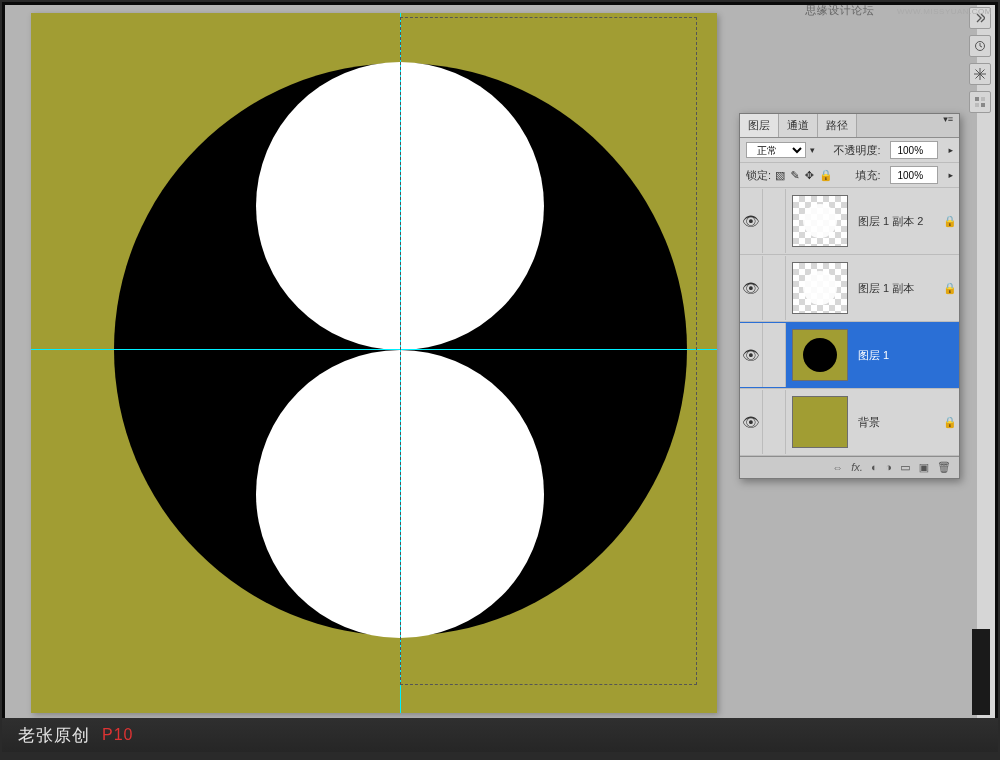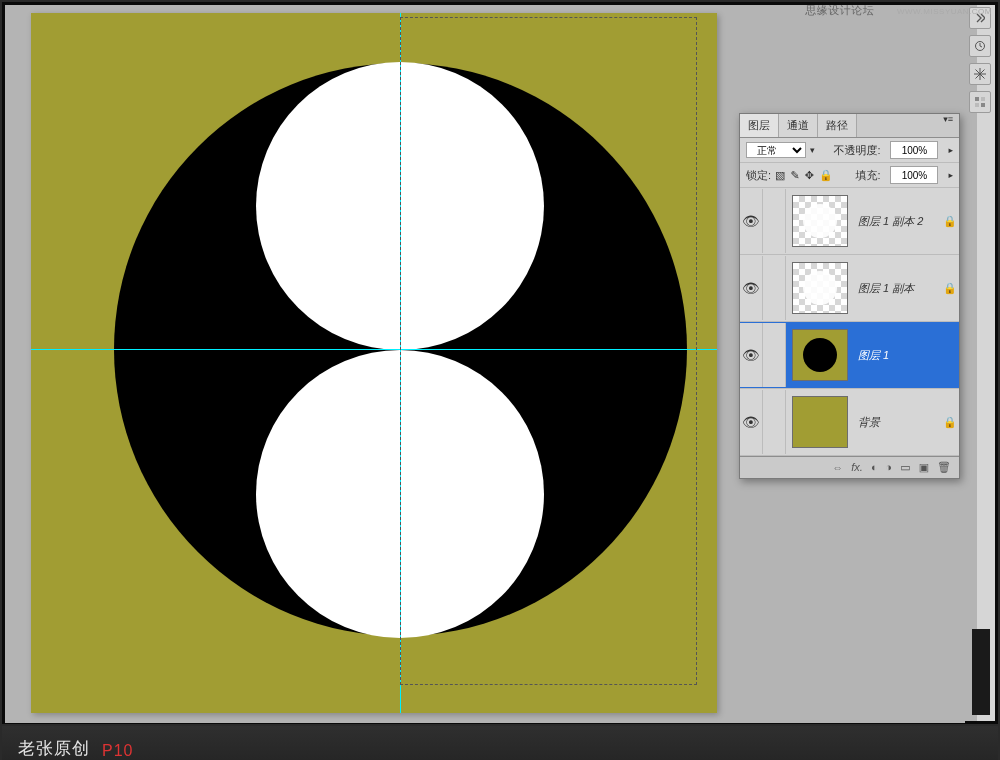--- a/index.html
+++ b/index.html
@@ -19,36 +19,36 @@
   .right-dock{position:absolute;right:4px;top:2px;width:22px}
   .dock-btn{width:20px;height:20px;margin-bottom:6px;background:#d6d6d6;border:1px solid #9b9b9b;border-radius:2px;display:flex;align-items:center;justify-content:center}
   .layers-panel{position:absolute;left:734px;top:108px;width:219px;background:#d6d6d6;border:1px solid #7a7a7a;box-shadow:2px 3px 8px rgba(0,0,0,.35);font-size:11px}
   .panel-tabs{display:flex;background:#cacaca;border-bottom:1px solid #8d8d8d;align-items:flex-start}
   .panel-tab{padding:4px 8px;border-right:1px solid #a7a7a7;background:#d6d6d6}
   .panel-tab.active{background:#e2e2e2}
   .panel-menu{margin-left:auto;padding:0 6px;font-size:9px}
   .panel-row{display:flex;align-items:center;padding:3px 6px;border-bottom:1px solid #bcbcbc;background:#d6d6d6;gap:4px}
   select.fake,input.fake{background:#fff;border:1px solid #a2a2a2;height:16px;font-size:10px;padding:0 6px}
   .opacity-box{margin-left:auto;display:flex;align-items:center;gap:10px}
-  .pct{width:34px;text-align:center;padding-right:2px}
+  .pct{width:34px;text-align:left;padding-right:2px}
   .lock-icons{display:flex;gap:5px;font-size:11px}
   .layer-list{max-height:290px;overflow:auto}
   .layer{display:flex;align-items:center;border-bottom:1px solid #bcbcbc;background:#d6d6d6}
   .layer.selected{background:#2a6fd6;color:#fff}
   .vis{width:22px;height:64px;display:flex;align-items:center;justify-content:center;border-right:1px solid #bcbcbc;font-size:14px;color:#333;background:#d6d6d6}
   .layer.selected .vis{background:#d6d6d6;color:#333}
   .thumb-col{width:22px;border-right:1px solid #bcbcbc;height:64px;background:#d6d6d6}
   .thumb{width:54px;height:50px;margin:7px 6px;border:1px solid #6d6d6d;background:#fff;display:flex;align-items:center;justify-content:center;position:relative}
   .thumb.checker{background:repeating-conic-gradient(#d7d7d7 0 25%,#fff 0 50%) 0 0/12px 12px}
   .thumb .tc{width:34px;height:34px;border-radius:50%}
-  .lname{flex:1;padding-left:4px;font-style:italic}
+  .lname{flex:1;padding-left:4px;}
   .lock{width:18px;text-align:center;font-size:11px;color:#555}
   .layer.selected .lock{color:#fff}
   .panel-footer{display:flex;justify-content:flex-end;gap:8px;padding:4px 8px;background:#cacaca;border-top:1px solid #8d8d8d;font-size:11px;color:#555}
-  .bottom-bar{position:absolute;left:2px;right:2px;bottom:0;height:34px;background:linear-gradient(#2f2f2f,#262626);display:flex;align-items:flex-end;color:#e2e2e2;font-size:17px;padding:0 16px}
+  .bottom-bar{position:absolute;left:2px;right:2px;bottom:8px;height:34px;background:linear-gradient(#2f2f2f,#262626);display:flex;align-items:center;color:#e2e2e2;font-size:17px;padding:0 16px}
   .author{color:#e6e6e6;letter-spacing:1px;margin-right:12px}
   .pnum{color:#d33;letter-spacing:1px;margin-right:auto;font-size:16px}
   .title{color:#eee;letter-spacing:1px}
   .title .dash{margin:0 6px}
   
   .blackstrip{position:absolute;right:5px;bottom:6px;width:18px;height:86px;background:#1a1a1a}
   svg{display:block}
 </style>
 </head>
 <body>

